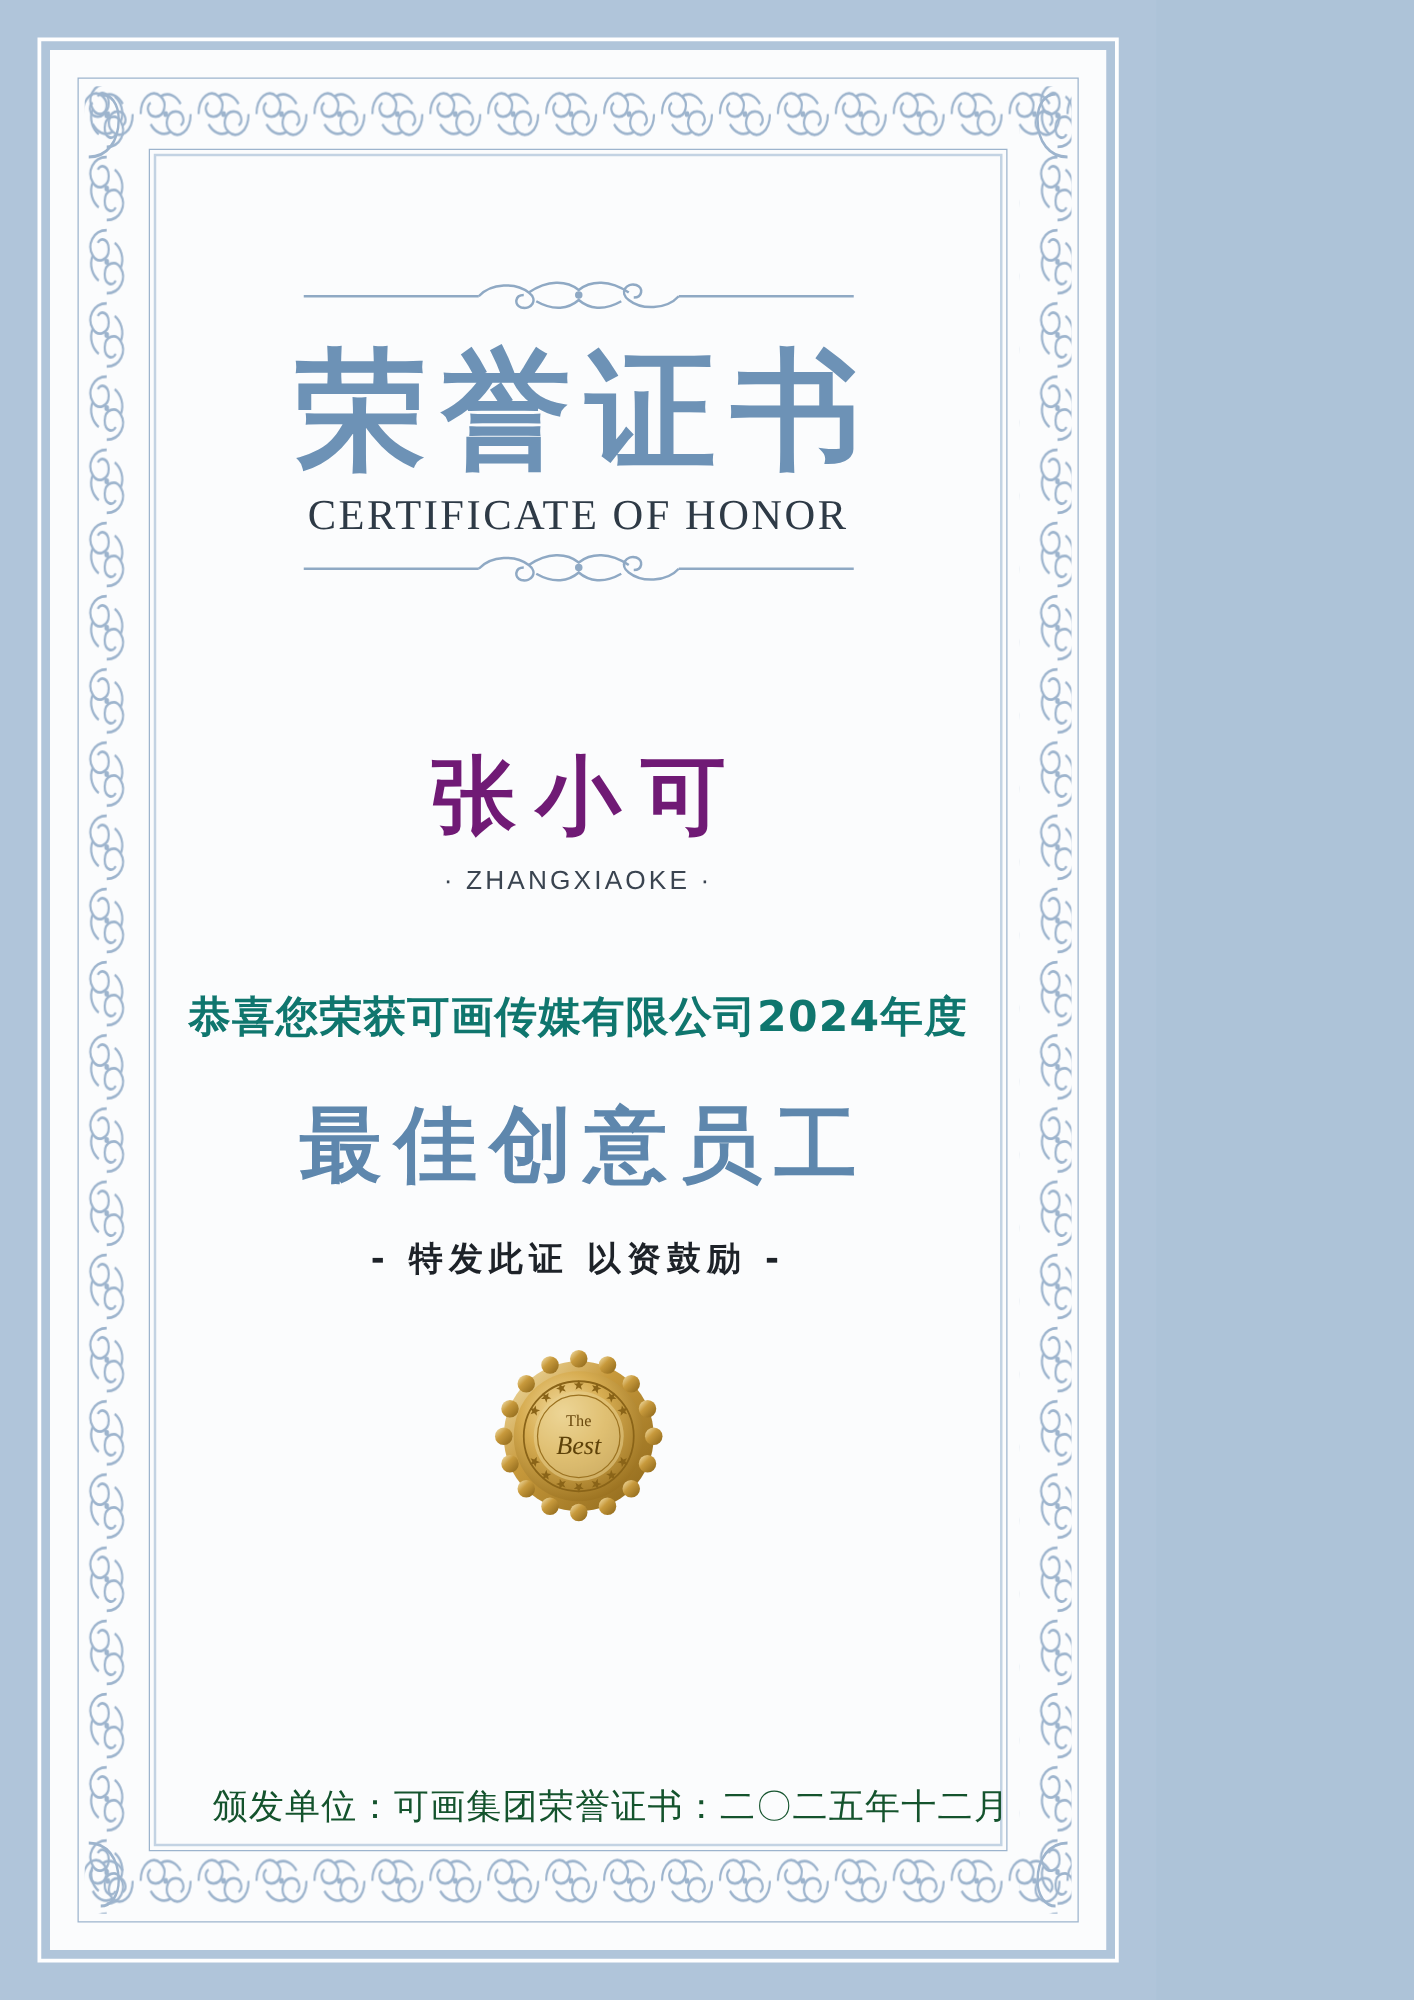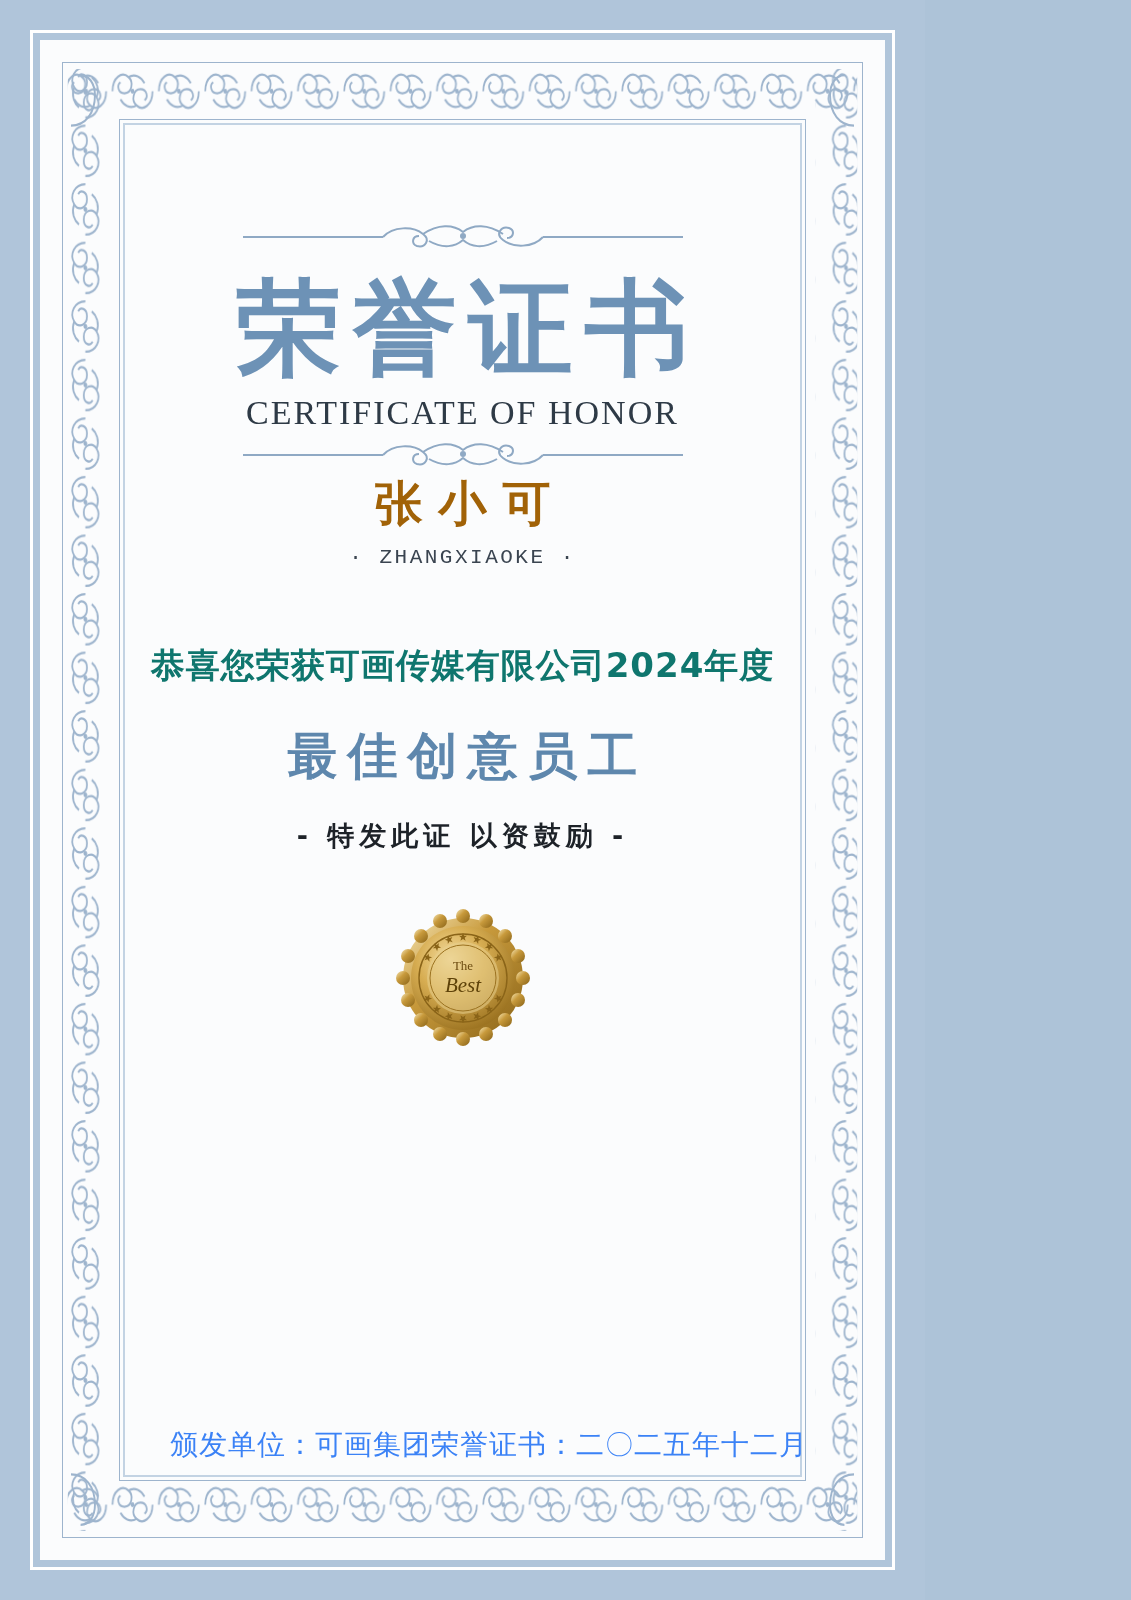--- a/index.html
+++ b/index.html
@@ -118,48 +118,49 @@
     font-family: "Liberation Serif", serif;
     font-size: 34px;
     letter-spacing: 2px;
     color: #2e3a46;
     margin-top: 6px;
     white-space: nowrap;
   }
 
   .recipient-name {
     font-family: "DejaVu Sans", sans-serif;
-    font-size: 48px;
+    font-size: 68px;
     font-weight: bold;
     letter-spacing: 16px;
-    color: #a16207;
+    color: #701a75;
+    margin-top: 120px;
     text-indent: 16px;
   }
 
   .recipient-pinyin {
-    font-family: Liberation Mono, monospace;
+    font-family: Liberation Sans, sans-serif;
     font-size: 21px;
     letter-spacing: 2.5px;
     color: #3a4450;
     margin-top: 10px;
     text-align: right;
   }
 
   .congrats-line {
     font-family: "DejaVu Sans", sans-serif;
     font-size: 34px;
     font-weight: bold;
     color: #0f766e;
     margin-top: 74px;
     letter-spacing: 1px;
   }
 
   .award-title {
     font-family: "DejaVu Serif", serif;
-    font-size: 50px;
+    font-size: 66px;
     font-weight: bold;
     letter-spacing: 10px;
     color: #5e87ad;
     margin-top: 34px;
     text-indent: 10px;
   }
 
   .motto {
     font-family: "DejaVu Sans", sans-serif;
     font-size: 27px;
@@ -180,21 +181,21 @@
     left: 60px;
     right: 60px;
     bottom: 96px;
     display: flex;
     justify-content: space-between;
     align-items: flex-end;
   }
   .footer-item {
     font-family: "DejaVu Serif", serif;
     font-size: 28px;
-    color: #3b82f6;
+    color: #14532d;
     letter-spacing: 1px;
     white-space: nowrap;
   }
   .footer-left { margin-left: 70px; }
   .footer-right { margin-right: 60px; }
 </style>
 </head>
 <body>
 
 <div class="certificate">

